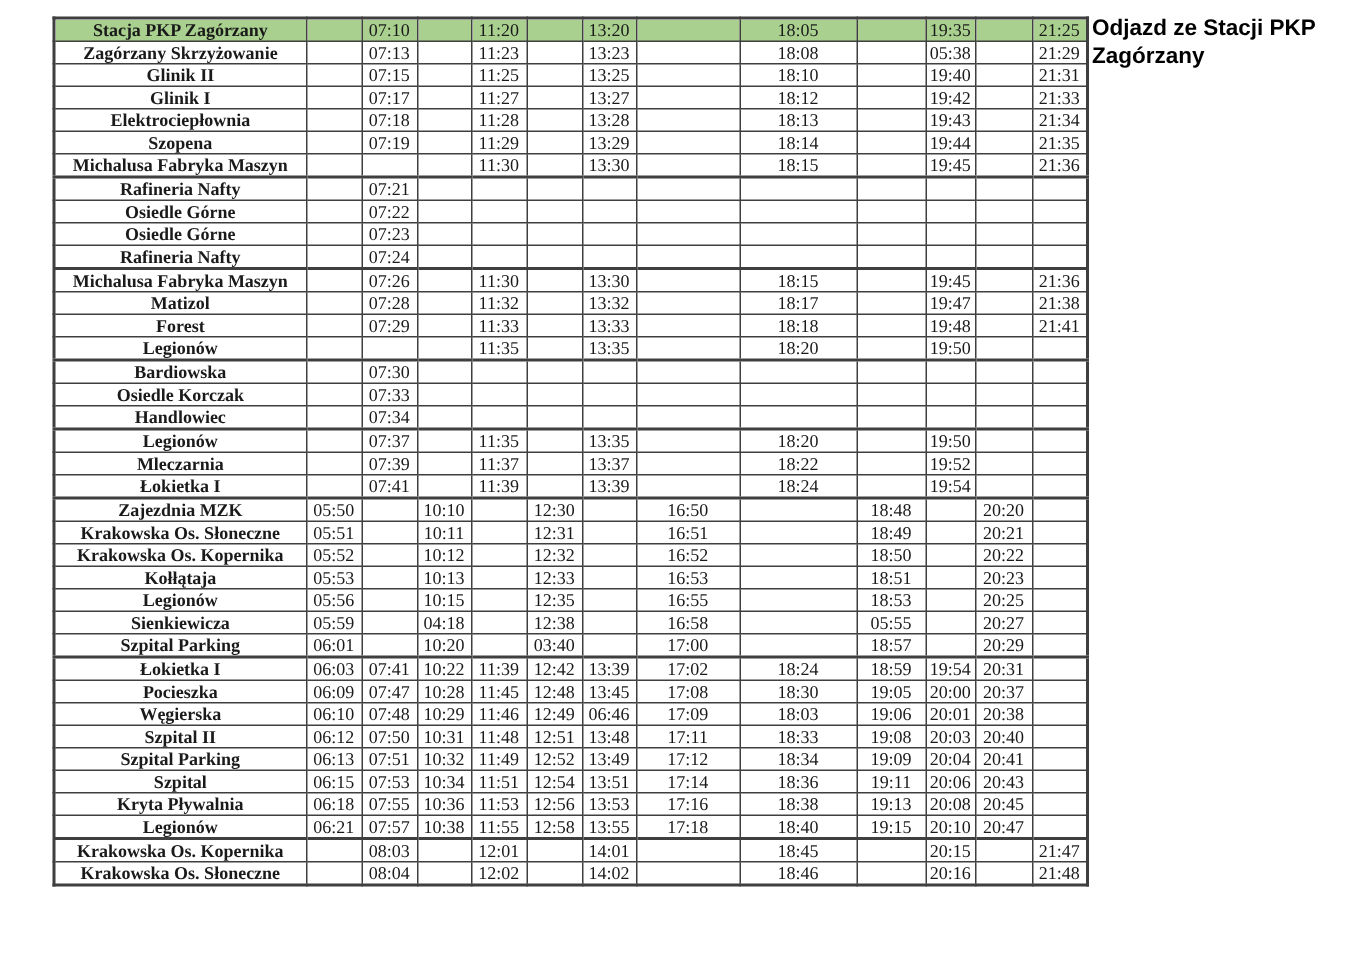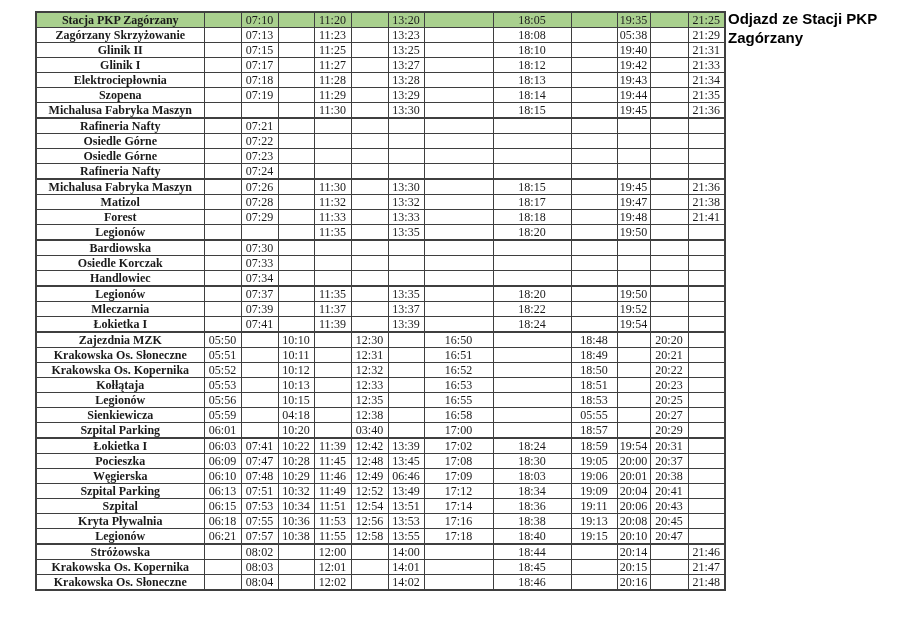--- a/index.html
+++ b/index.html
@@ -546,20 +546,35 @@
           <td class="time">12:49</td>
           <td class="time">06:46</td>
           <td class="time">17:09</td>
           <td class="time">18:03</td>
           <td class="time">19:06</td>
           <td class="time">20:01</td>
           <td class="time">20:38</td>
           <td class="time"></td>
         </tr>
         <tr>
+          <td class="stop">Szpital II</td>
+          <td class="time">06:12</td>
+          <td class="time">07:50</td>
+          <td class="time">10:31</td>
+          <td class="time">11:48</td>
+          <td class="time">12:51</td>
+          <td class="time">13:48</td>
+          <td class="time">17:11</td>
+          <td class="time">18:33</td>
+          <td class="time">19:08</td>
+          <td class="time">20:03</td>
+          <td class="time">20:40</td>
+          <td class="time"></td>
+        </tr>
+        <tr>
           <td class="stop">Szpital Parking</td>
           <td class="time">06:13</td>
           <td class="time">07:51</td>
           <td class="time">10:32</td>
           <td class="time">11:49</td>
           <td class="time">12:52</td>
           <td class="time">13:49</td>
           <td class="time">17:12</td>
           <td class="time">18:34</td>
           <td class="time">19:09</td>
@@ -606,35 +621,20 @@
           <td class="time">12:58</td>
           <td class="time">13:55</td>
           <td class="time">17:18</td>
           <td class="time">18:40</td>
           <td class="time">19:15</td>
           <td class="time">20:10</td>
           <td class="time">20:47</td>
           <td class="time"></td>
         </tr>
         <tr>
-          <td class="stop">Stróżowska</td>
-          <td class="time"></td>
-          <td class="time">08:02</td>
-          <td class="time"></td>
-          <td class="time">12:00</td>
-          <td class="time"></td>
-          <td class="time">14:00</td>
-          <td class="time"></td>
-          <td class="time">18:44</td>
-          <td class="time"></td>
-          <td class="time">20:14</td>
-          <td class="time"></td>
-          <td class="time">21:46</td>
-        </tr>
-        <tr>
           <td class="stop">Krakowska Os. Kopernika</td>
           <td class="time"></td>
           <td class="time">08:03</td>
           <td class="time"></td>
           <td class="time">12:01</td>
           <td class="time"></td>
           <td class="time">14:01</td>
           <td class="time"></td>
           <td class="time">18:45</td>
           <td class="time"></td>

